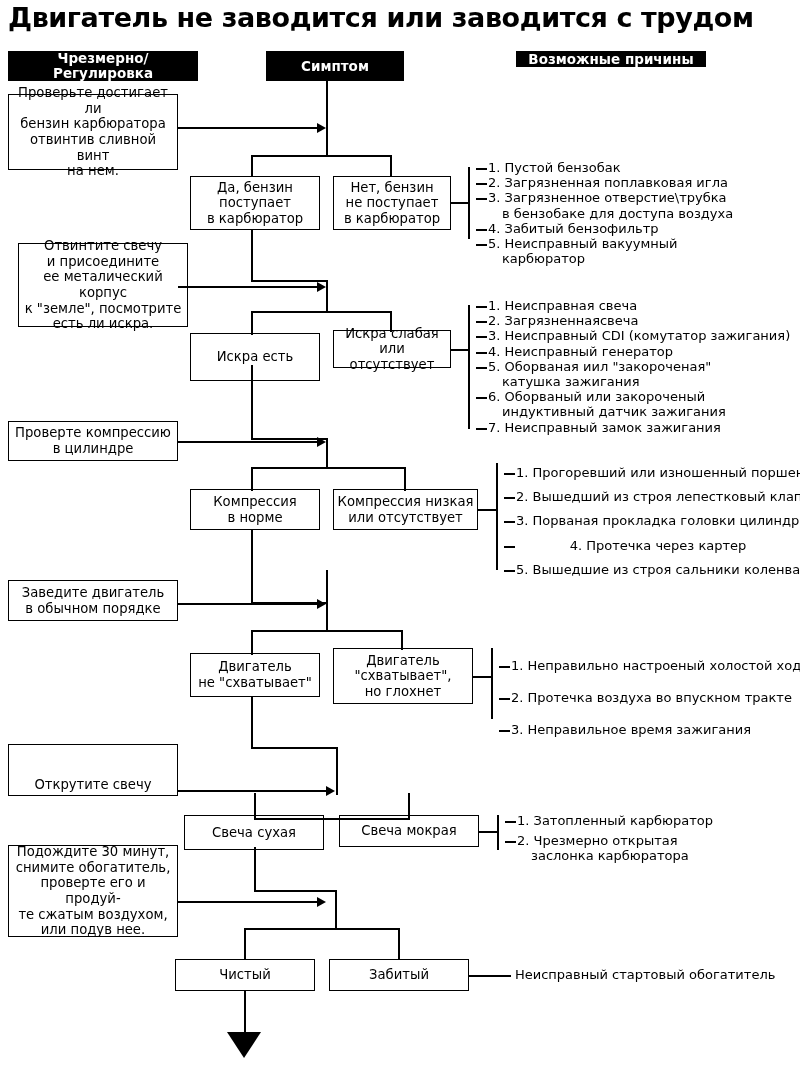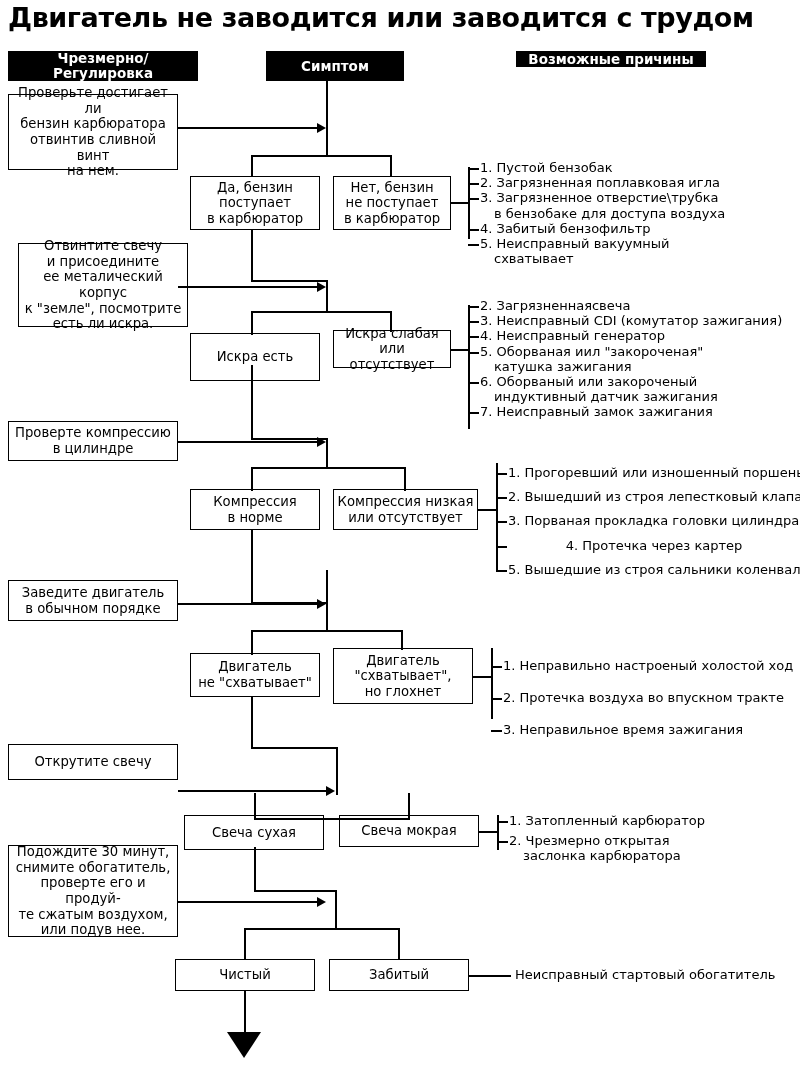--- a/index.html
+++ b/index.html
@@ -21,21 +21,21 @@
        font-size:13.2px;line-height:1.18;box-sizing:border-box;padding:2px 3px;}
 
   .vl{position:absolute;background:#000;width:2px;}
   .hl{position:absolute;background:#000;height:2px;}
 
   .arrow{position:absolute;width:0;height:0;
          border-top:5.5px solid transparent;border-bottom:5.5px solid transparent;
          border-left:9px solid #000;}
 
   .causes{position:absolute;font-size:13px;line-height:1.17;}
-  .cause-row{position:relative;display:block;white-space:nowrap;}
+  .cause-row{position:relative;display:block;white-space:nowrap;margin-left:8px;}
   .cause-ind{padding-left:14px;}
 
   .brk{position:absolute;border-left:2px solid #000;box-sizing:border-box;}
   .tick{position:absolute;height:2px;background:#000;width:11px;}
 
   .plain{position:absolute;font-size:13px;white-space:nowrap;}
 
   .tri{position:absolute;width:0;height:0;
        border-left:17px solid transparent;border-right:17px solid transparent;
        border-top:26px solid #000;}
@@ -56,21 +56,21 @@
     </div>
   <div class="box" style="left:18px;top:243px;width:170px;height:84px;align-items:center;">
       <span>Отвинтите свечу<br>и присоедините<br>ее металический корпус<br>к "земле", посмотрите<br>есть ли искра.</span>
     </div>
   <div class="box" style="left:8px;top:580px;width:170px;height:41px;">
       <span>Заведите двигатель<br>в обычном порядке</span>
     </div>
   <div class="box" style="left:8px;top:421px;width:170px;height:40px;">
       <span>Проверте компрессию<br>в цилиндре</span>
     </div>
-  <div class="box" style="left:8px;top:744px;width:170px;height:36px;">
+  <div class="box" style="left:8px;top:744px;width:170px;height:52px;align-items:flex-end;">
       <span>Открутите свечу</span>
     </div>
   <div class="box" style="left:8px;top:845px;width:170px;height:92px;">
       <span>Подождите 30 минут,<br>снимите обогатитель,<br>проверте его и продуй-<br>те сжатым воздухом,<br>или подув нее.</span>
     </div>
 
   <div class="box" style="left:190px;top:176px;width:130px;height:54px;">
       <span>Да, бензин<br>поступает<br>в карбюратор</span>
     </div>
   <div class="box" style="left:333px;top:176px;width:118px;height:54px;">
@@ -205,24 +205,28 @@
         <div><span>3. </span>Загрязненное отверстие\трубка</div>
         <div class="cause-ind">в бензобаке для доступа воздуха</div>
       </div>
       <div class="cause-row">
         <span class="tick" style="left: -12px; top: 8px;"></span>
         <div><span>4. </span>Забитый бензофильтр</div>
       </div>
       <div class="cause-row">
         <span class="tick" style="left: -12px; top: 8px;"></span>
         <div><span>5. </span>Неисправный вакуумный</div>
-        <div class="cause-ind">схватывает</div>
+        <div class="cause-ind">карбюратор</div>
       </div>
     </div>
   <div class="causes" style="left:480px;top:298px;width:320px;">
+      <div class="cause-row">
+        <span class="tick" style="left: -12px; top: 8px;"></span>
+        <div><span>1. </span>Неисправная свеча</div>
+      </div>
       <div class="cause-row">
         <span class="tick" style="left: -12px; top: 8px;"></span>
         <div><span>2. </span>Загрязненнаясвеча</div>
       </div>
       <div class="cause-row">
         <span class="tick" style="left: -12px; top: 8px;"></span>
         <div><span>3. </span>Неисправный CDI (комутатор зажигания)</div>
       </div>
       <div class="cause-row">
         <span class="tick" style="left: -12px; top: 8px;"></span>

